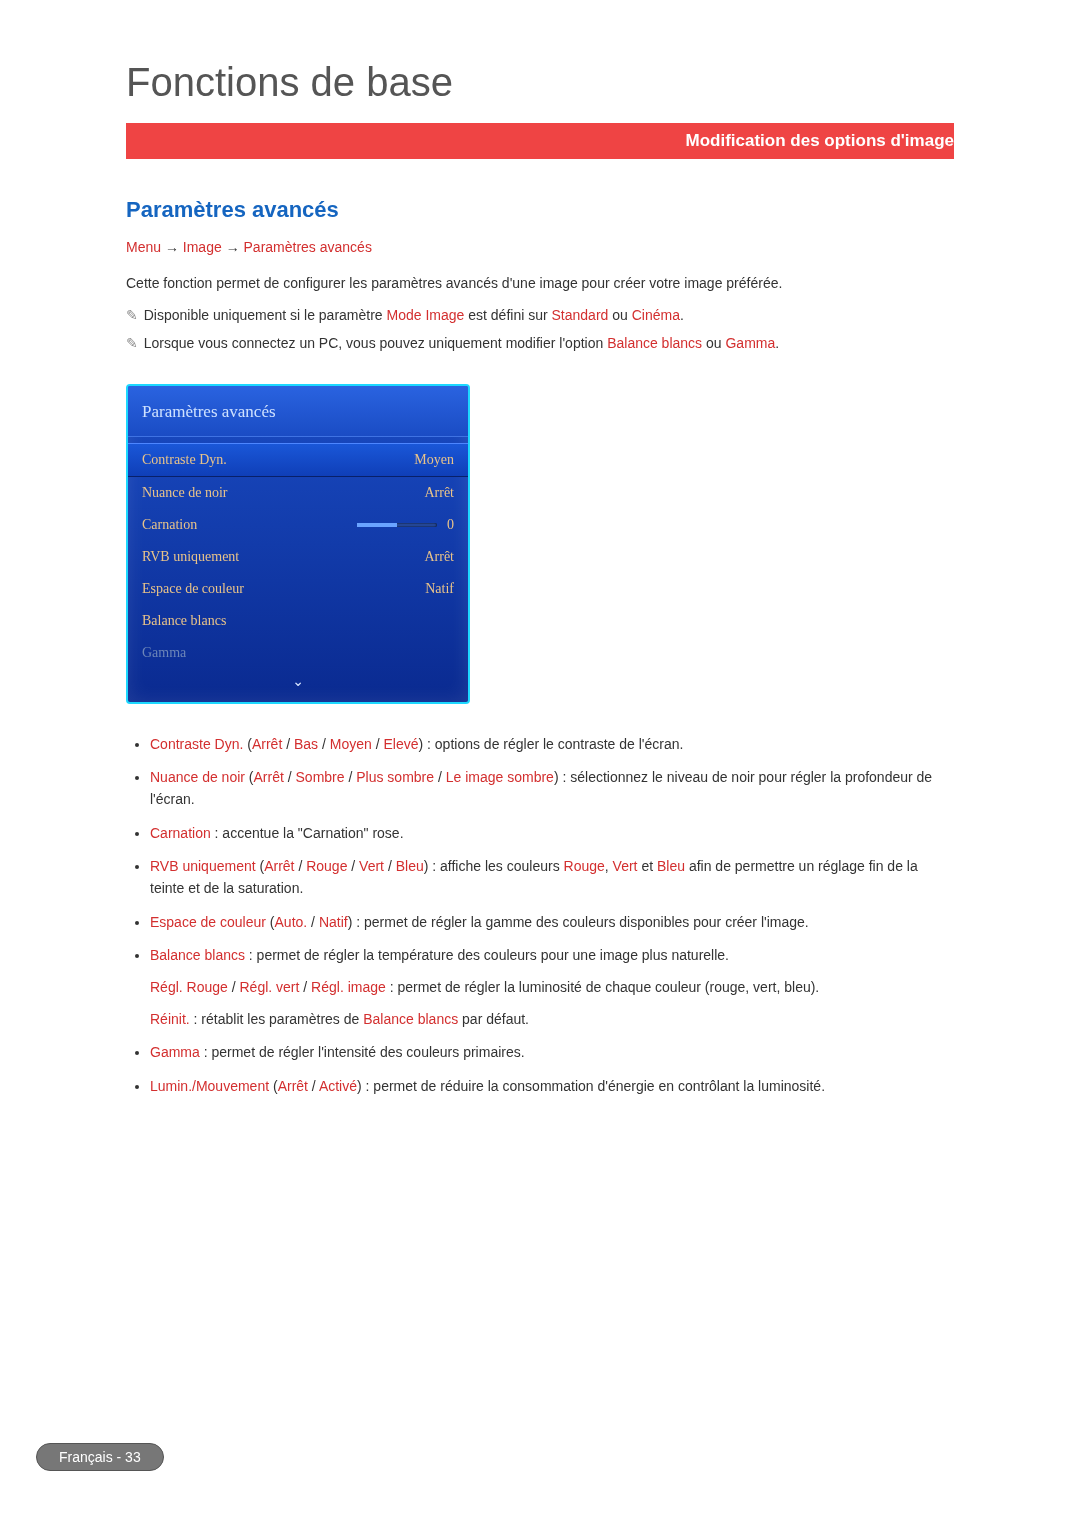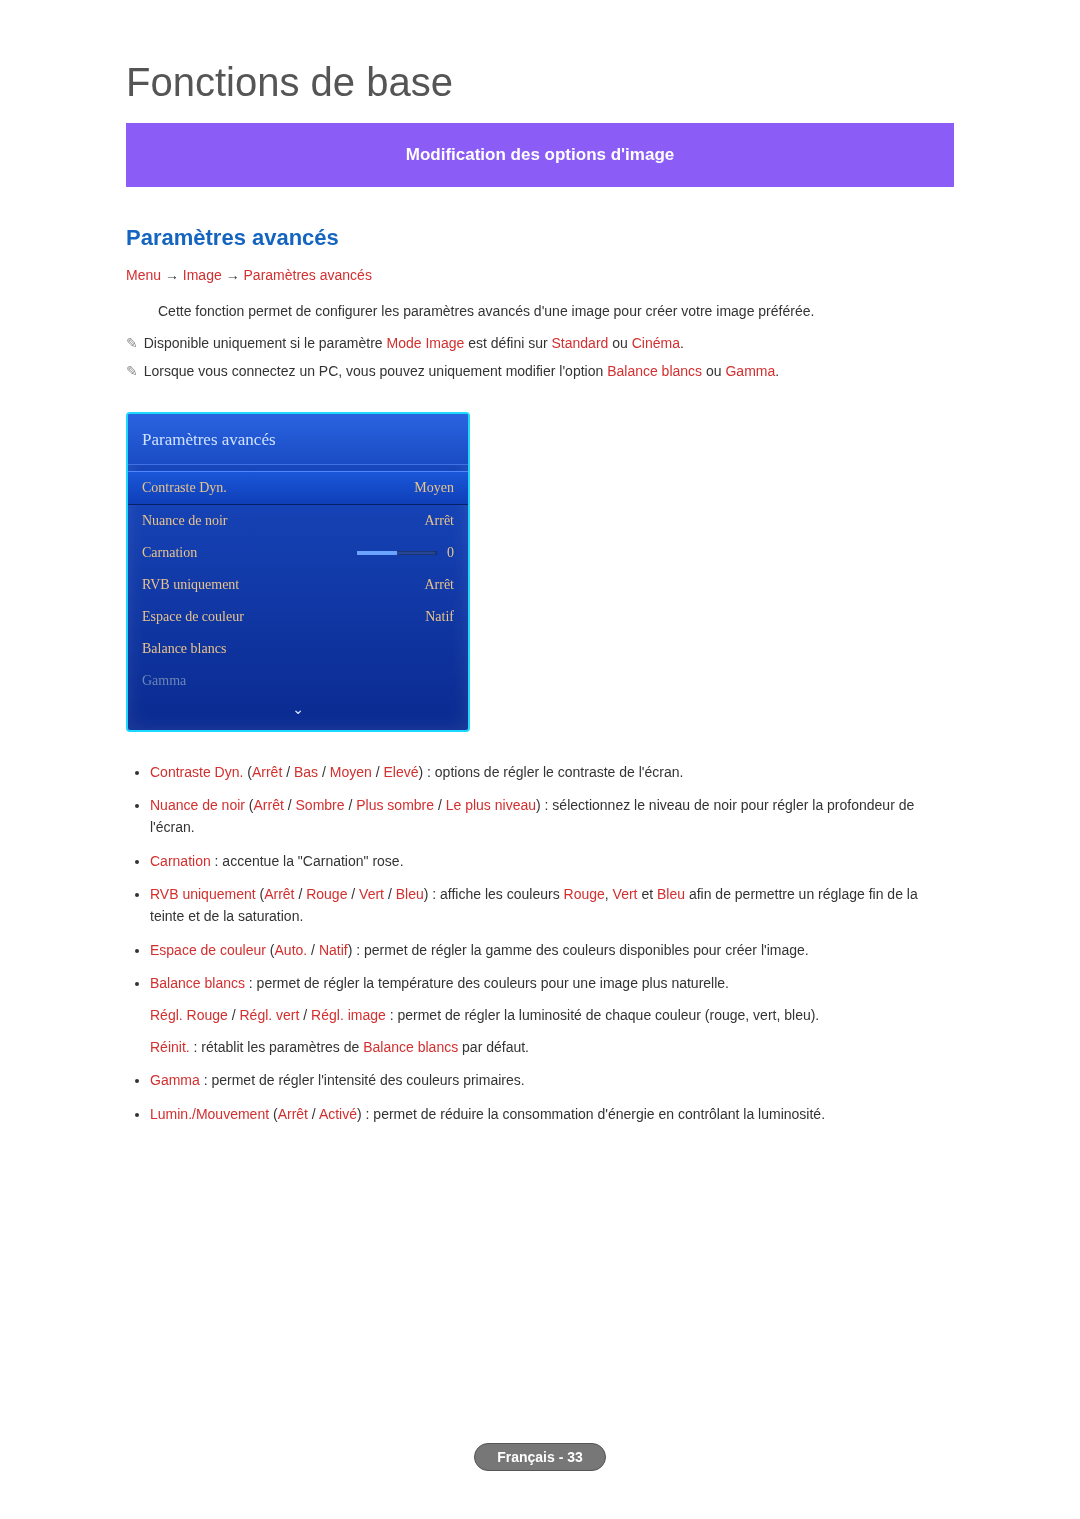--- a/index.html
+++ b/index.html
@@ -18,45 +18,44 @@
     position: relative;
   }
   .page-title {
     font-size: 40px;
     font-weight: 300;
     color: #555;
     margin: 0 0 18px 0;
     font-family: "Helvetica Neue", Helvetica, Arial, sans-serif;
   }
   .section-bar {
-    background: #8b5cf6;
+    background: #ef4444;
     color: #fff;
-    text-align: center;
+    text-align: right;
     font-weight: bold;
     font-size: 17px;
-    padding: 22px 0;
+    padding: 8px 0;
     margin-bottom: 38px;
   }
   .h2 {
     color: #1565c0;
     font-size: 22px;
     font-weight: bold;
     margin: 0 0 16px 0;
   }
   .breadcrumb {
     font-size: 14px;
     margin-bottom: 18px;
   }
   .red { color: #d32f2f; text-align: right; }
   .plain { color: #333; }
   .intro {
     font-size: 14px;
     line-height: 1.5;
     margin-bottom: 10px;
-    margin-left: 32px;
   }
   .note-line {
     font-size: 14px;
     line-height: 1.7;
     display: flex;
     align-items: flex-start;
     gap: 6px;
     margin-bottom: 4px;
   }
   .note-icon {
@@ -148,22 +147,21 @@
   ul.descriptions .sub {
     display: block;
     margin-top: 10px;
   }
 
   
   .page-footer {
     position: absolute;
     left: 0; right: 0;
     bottom: 48px;
-    text-align: center;
-    font-weight: bold;
+    text-align: left;
   }
   .footer-pill {
     display: inline-block;
     background: #777;
     border: 1px solid #555;
     color: #fff;
     font-size: 14px;
     padding: 5px 22px;
     border-radius: 14px;
   }
@@ -253,21 +251,21 @@
     </div>
   </div>
 
   <ul class="descriptions">
 
     <li>
       <span class="red">Contraste Dyn.</span><span> (</span><span class="red">Arrêt</span><span> / </span><span class="red">Bas</span><span> / </span><span class="red">Moyen</span><span> / </span><span class="red">Elevé</span><span>)</span><span> : options de régler le contraste de l'écran.</span>
     </li>
 
     <li>
-      <span class="red">Nuance de noir</span><span> (</span><span class="red">Arrêt</span><span> / </span><span class="red">Sombre</span><span> / </span><span class="red">Plus sombre</span><span> / </span><span class="red">Le plus niveau</span><span>)</span><span> : sélectionnez le niveau de noir pour régler la profondeur de l'écran.</span>
+      <span class="red">Nuance de noir</span><span> (</span><span class="red">Arrêt</span><span> / </span><span class="red">Sombre</span><span> / </span><span class="red">Plus sombre</span><span> / </span><span class="red">Le image sombre</span><span>)</span><span> : sélectionnez le niveau de noir pour régler la profondeur de l'écran.</span>
     </li>
 
     <li>
       <span class="red">Carnation</span><span> : accentue la "Carnation" rose.</span>
     </li>
 
     <li>
       <span class="red">RVB uniquement</span><span> (</span><span class="red">Arrêt</span><span> / </span><span class="red">Rouge</span><span> / </span><span class="red">Vert</span><span> / </span><span class="red">Bleu</span><span>)</span><span> : affiche les couleurs </span><span class="red">Rouge</span><span>, </span><span class="red">Vert</span><span> et </span><span class="red">Bleu</span><span> afin de permettre un réglage fin de la teinte et de la saturation.</span>
     </li>
 

